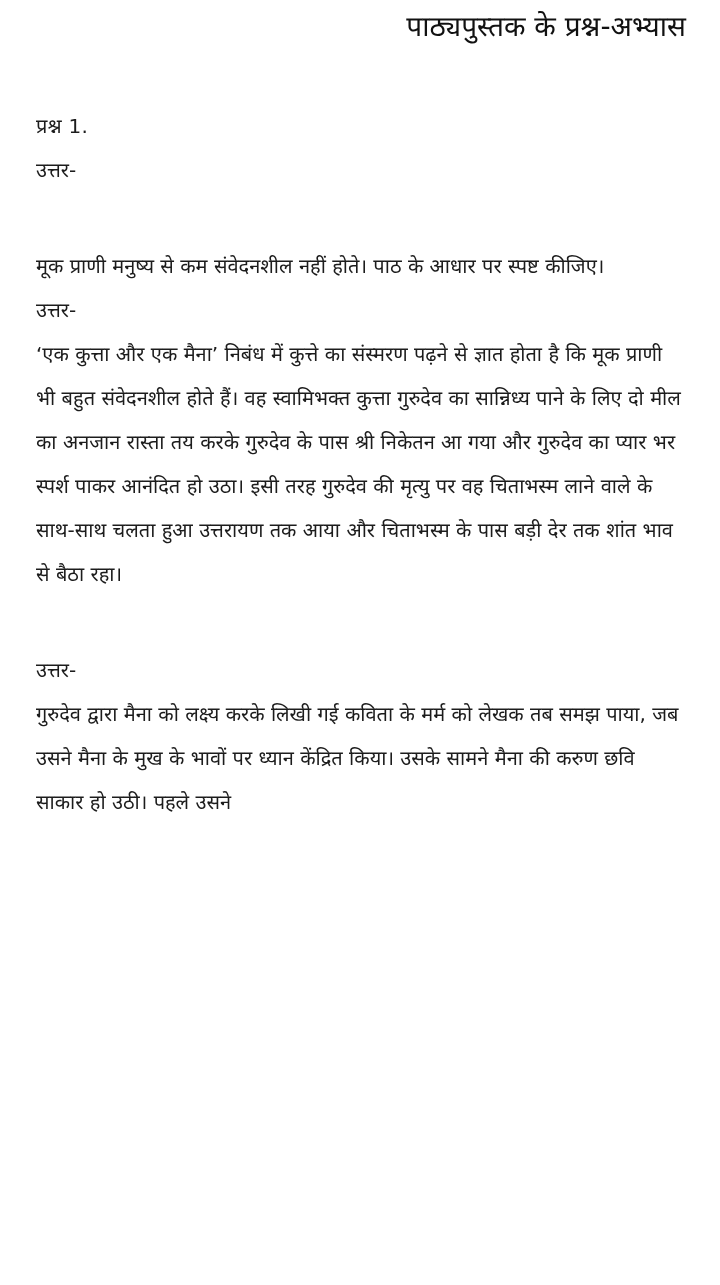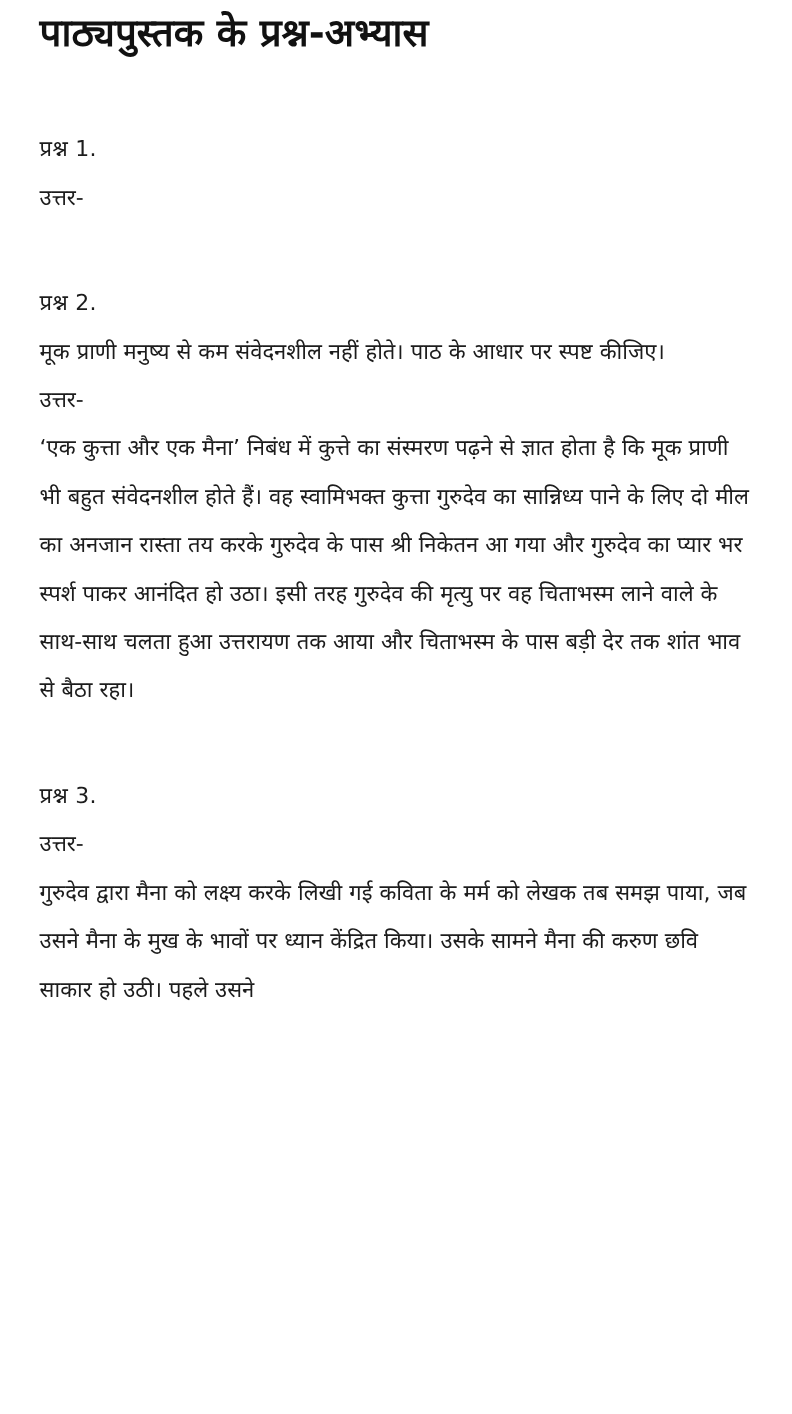--- a/index.html
+++ b/index.html
@@ -14,23 +14,23 @@
   }
   .page {
     box-sizing: border-box;
     width: 720px;
     height: 1285px;
     overflow: hidden;
     padding: 6px 34px 0 36px;
     background: #ffffff;
   }
   .doc-title {
-    font-size: 35px;
-    font-weight: 700;
-    text-align: left;
+    font-size: 28px;
+    font-weight: 400;
+    text-align: right;
     line-height: 1.35;
     margin: 2px 0 0 0;
     color: #111111;
   }
   .qa-block {
     margin-top: 52px;
   }
   .qa-block.first {
     margin-top: 58px;
   }
@@ -51,25 +51,23 @@
 <div class="page">
 
   <h1 class="doc-title">पाठ्यपुस्तक के प्रश्न-अभ्यास</h1>
 
   <div class="qa-block first">
     <div class="q-label">प्रश्न 1.</div>
     <div class="a-label">उत्तर-</div>
   </div>
 
   <div class="qa-block">
-    <div class="q-label">प्रश्न 2.</div>
     <div class="q-text">मूक प्राणी मनुष्य से कम संवेदनशील नहीं होते। पाठ के आधार पर स्पष्ट कीजिए।</div>
     <div class="a-label">उत्तर-</div>
     <div class="a-text">‘एक कुत्ता और एक मैना’ निबंध में कुत्ते का संस्मरण पढ़ने से ज्ञात होता है कि मूक प्राणी भी बहुत संवेदनशील होते हैं। वह स्वामिभक्त कुत्ता गुरुदेव का सान्निध्य पाने के लिए दो मील का अनजान रास्ता तय करके गुरुदेव के पास श्री निकेतन आ गया और गुरुदेव का प्यार भर स्पर्श पाकर आनंदित हो उठा। इसी तरह गुरुदेव की मृत्यु पर वह चिताभस्म लाने वाले के साथ-साथ चलता हुआ उत्तरायण तक आया और चिताभस्म के पास बड़ी देर तक शांत भाव से बैठा रहा।</div>
   </div>
 
   <div class="qa-block">
-    <div class="q-label">प्रश्न 3.</div>
     <div class="a-label">उत्तर-</div>
     <div class="a-text">गुरुदेव द्वारा मैना को लक्ष्य करके लिखी गई कविता के मर्म को लेखक तब समझ पाया, जब उसने मैना के मुख के भावों पर ध्यान केंद्रित किया। उसके सामने मैना की करुण छवि साकार हो उठी। पहले उसने</div>
   </div>
 
 </div>
 
 </body></html>

